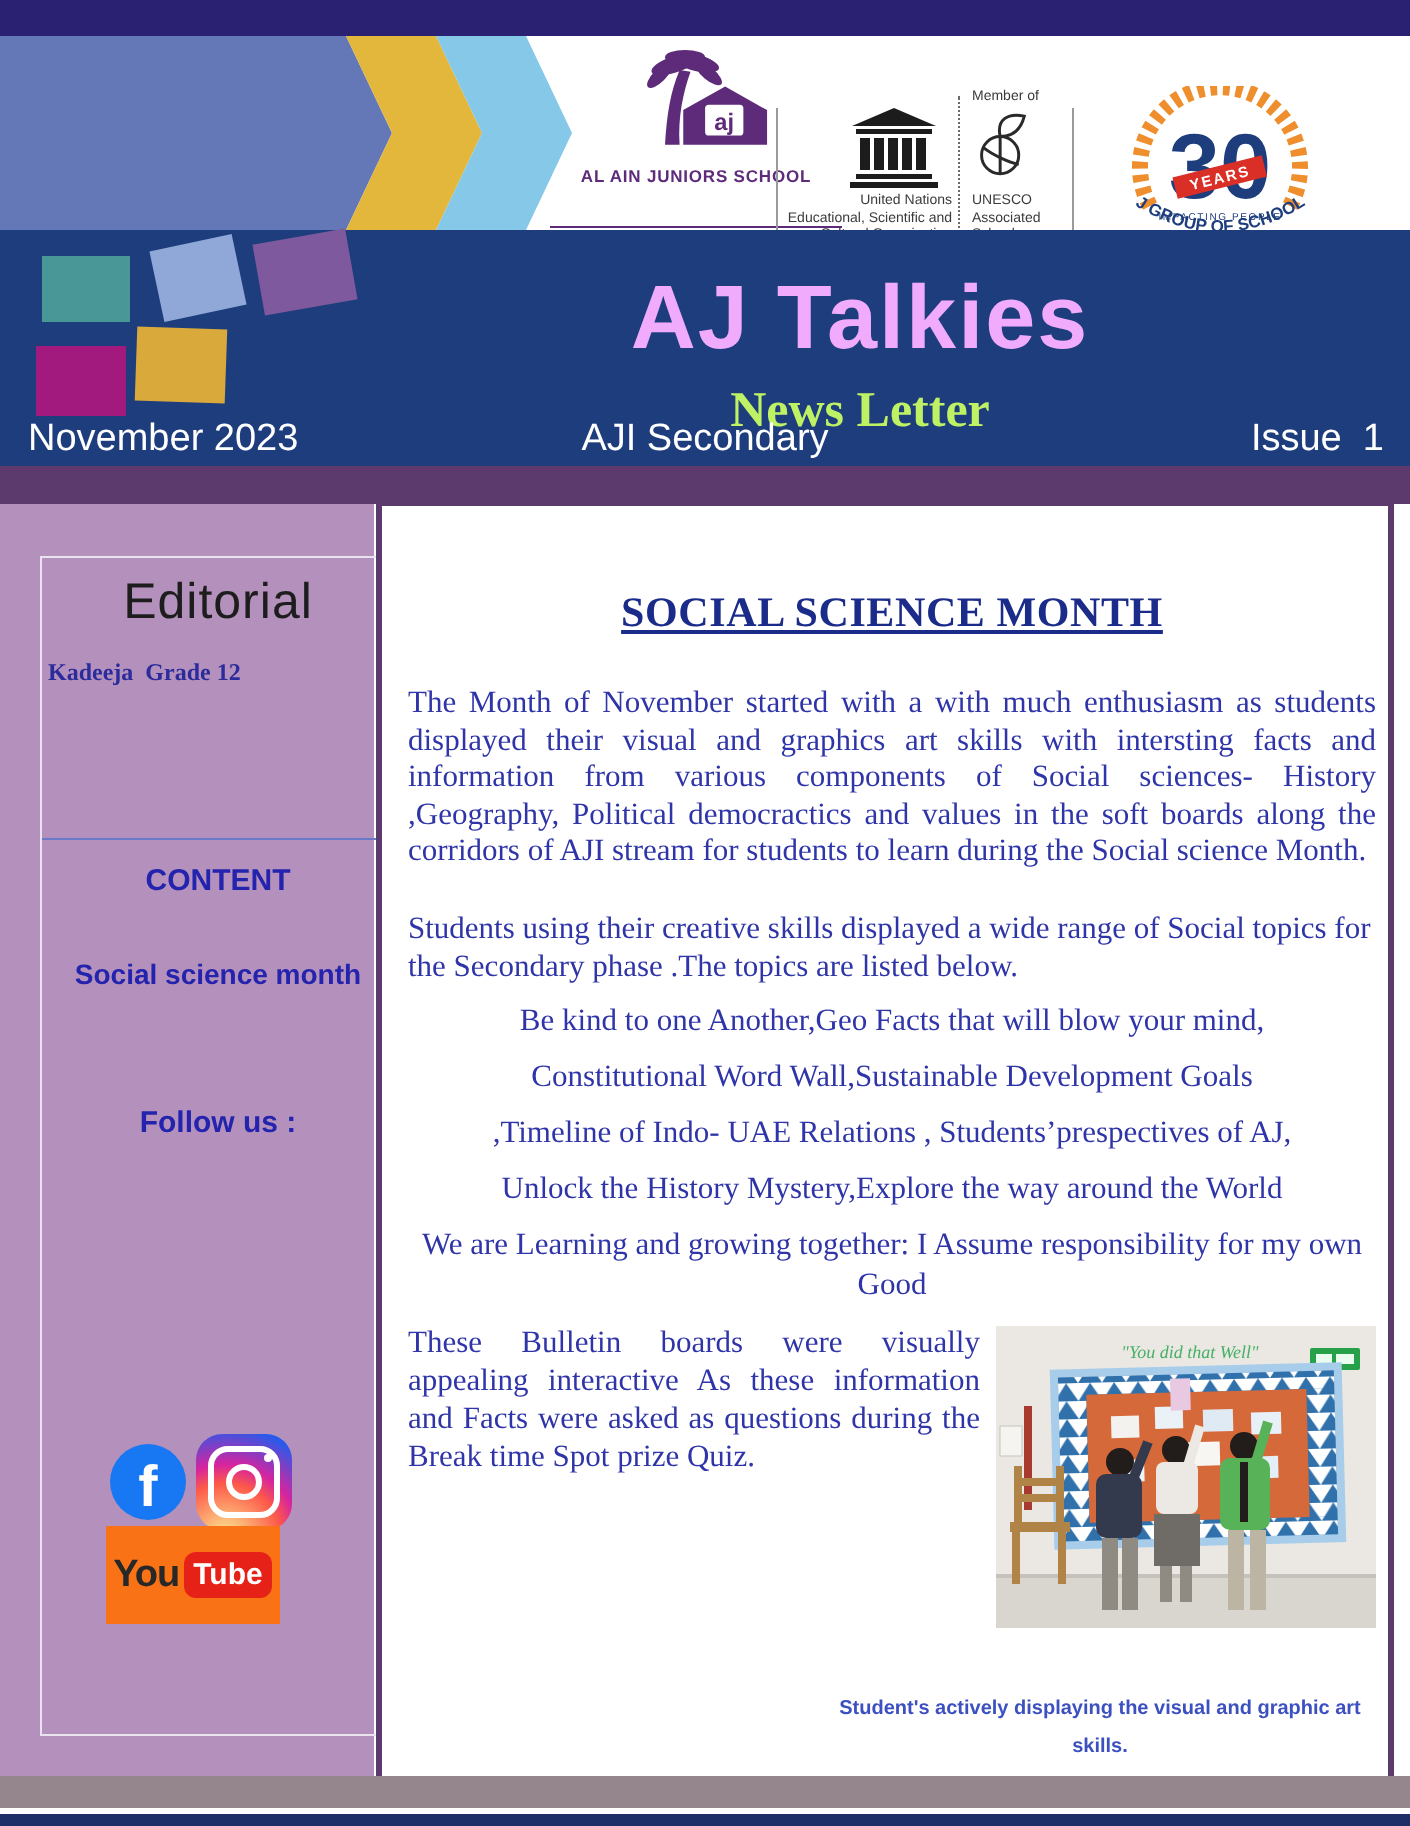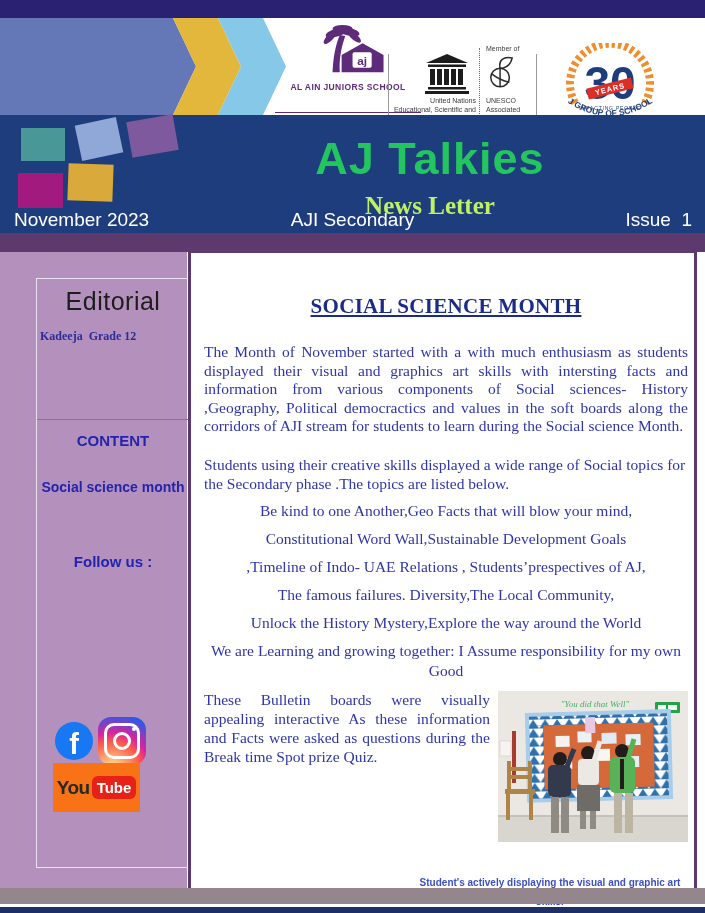--- a/index.html
+++ b/index.html
@@ -28,32 +28,32 @@
   .assoc-text{position:absolute;left:486px;top:79px;font-size:7px;line-height:8.6px;color:#3a3a3a;}
 
   
   .title-band{position:absolute;left:0;top:115px;width:705px;height:118px;background:#1e3d7d;}
   .sq{position:absolute;}
   .sq-teal{left:21px;top:13px;width:44px;height:33px;background:#4a9797;}
   .sq-bluegray{left:78px;top:6px;width:42px;height:36px;background:#8fa8d8;transform:rotate(-12deg);}
   .sq-purple{left:129px;top:3px;width:47px;height:36px;background:#7e599d;transform:rotate(-10deg);}
   .sq-magenta{left:18px;top:58px;width:45px;height:35px;background:#a21a7d;}
   .sq-gold{left:68px;top:49px;width:45px;height:37px;background:#d9a93c;transform:rotate(2deg);}
-  .mast-title{position:absolute;left:240px;top:18px;width:380px;text-align:center;color:#22c55e;
+  .mast-title{position:absolute;left:240px;top:18px;width:380px;text-align:center;color:#f0abfc;
               font-size:45px;font-weight:900;letter-spacing:1px;}
   .mast-sub{position:absolute;left:240px;top:77px;width:380px;text-align:center;color:#bef264;
             font-family:"Liberation Serif",serif;font-size:25px;font-weight:bold;}
   .mast-date{position:absolute;left:14px;bottom:2px;color:#fff;font-size:19px;}
   .mast-section{position:absolute;left:0;bottom:2px;width:100%;text-align:center;color:#fff;font-size:19px;}
   .mast-issue{position:absolute;right:13px;bottom:2px;color:#fff;font-size:19px;white-space:pre;}
   .purple-strip{position:absolute;left:0;top:233px;width:705px;height:19px;background:#5d3a6e;}
 
   
   .sidebar{position:absolute;left:0;top:252px;width:187px;height:636px;background:#b491bc;}
-  .sidebar-box{position:absolute;left:36px;top:26px;width:152px;height:588px;border:1px solid #e9e2ef;}
+  .sidebar-box{position:absolute;left:20px;top:26px;width:152px;height:588px;border:1px solid #e9e2ef;padding-left:24px;}
   .editorial{position:absolute;top:8px;left:0;width:100%;text-align:center;font-size:25px;
              color:#1d1d1d;letter-spacing:.5px;}
   .editor{position:absolute;top:50px;left:3px;font-family:"Liberation Serif",serif;font-weight:bold;
           font-size:12px;color:#2b2b9b;white-space:pre;}
   .sb-divider{position:absolute;top:140px;left:0;width:100%;border-top:1px solid #6b79c8;}
   .content-label{position:absolute;top:153px;left:0;width:100%;text-align:center;font-weight:bold;
                  font-size:15px;color:#2323ae;}
   .content-item{position:absolute;top:200px;left:0;width:100%;text-align:center;font-weight:bold;
                 font-size:14px;color:#2323ae;}
   .follow{position:absolute;top:274px;left:0;width:100%;text-align:center;font-weight:bold;
@@ -214,21 +214,20 @@
     </div>
   </div>
 
   <div class="content">
     <div class="heading">SOCIAL SCIENCE MONTH</div>
     <div class="para1">The Month of November started with a with much enthusiasm as students displayed their  visual and graphics art skills with intersting facts and information from various components of Social sciences- History ,Geography, Political democractics and values in the  soft boards along the corridors of AJI stream  for students to learn during the Social science Month.</div>
     <div class="para2">Students using their creative skills displayed a wide range of Social topics for the Secondary phase .The topics are listed below.</div>
     <div class="topic">Be kind to one Another,Geo Facts that will blow your mind,</div>
     <div class="topic">Constitutional Word Wall,Sustainable Development Goals</div>
     <div class="topic">,Timeline of Indo- UAE Relations , Students’prespectives of AJ,</div>
-    <div class="topic">The famous failures. Diversity,The Local Community,</div>
     <div class="topic">Unlock the History Mystery,Explore the way around the World</div>
     <div class="topic">We are Learning and growing together: I Assume responsibility for my own Good</div>
 
     <div class="para3-wrap">
       
       <svg class="photo" viewBox="0 0 190 151">
         <rect width="190" height="151" fill="#ebe8e3"></rect>
         <rect y="126" width="190" height="25" fill="#d9d5cf"></rect>
         <rect x="0" y="124" width="190" height="2" fill="#c5c1bb"></rect>
         <rect x="14" y="40" width="4" height="52" fill="#a83a30"></rect>

